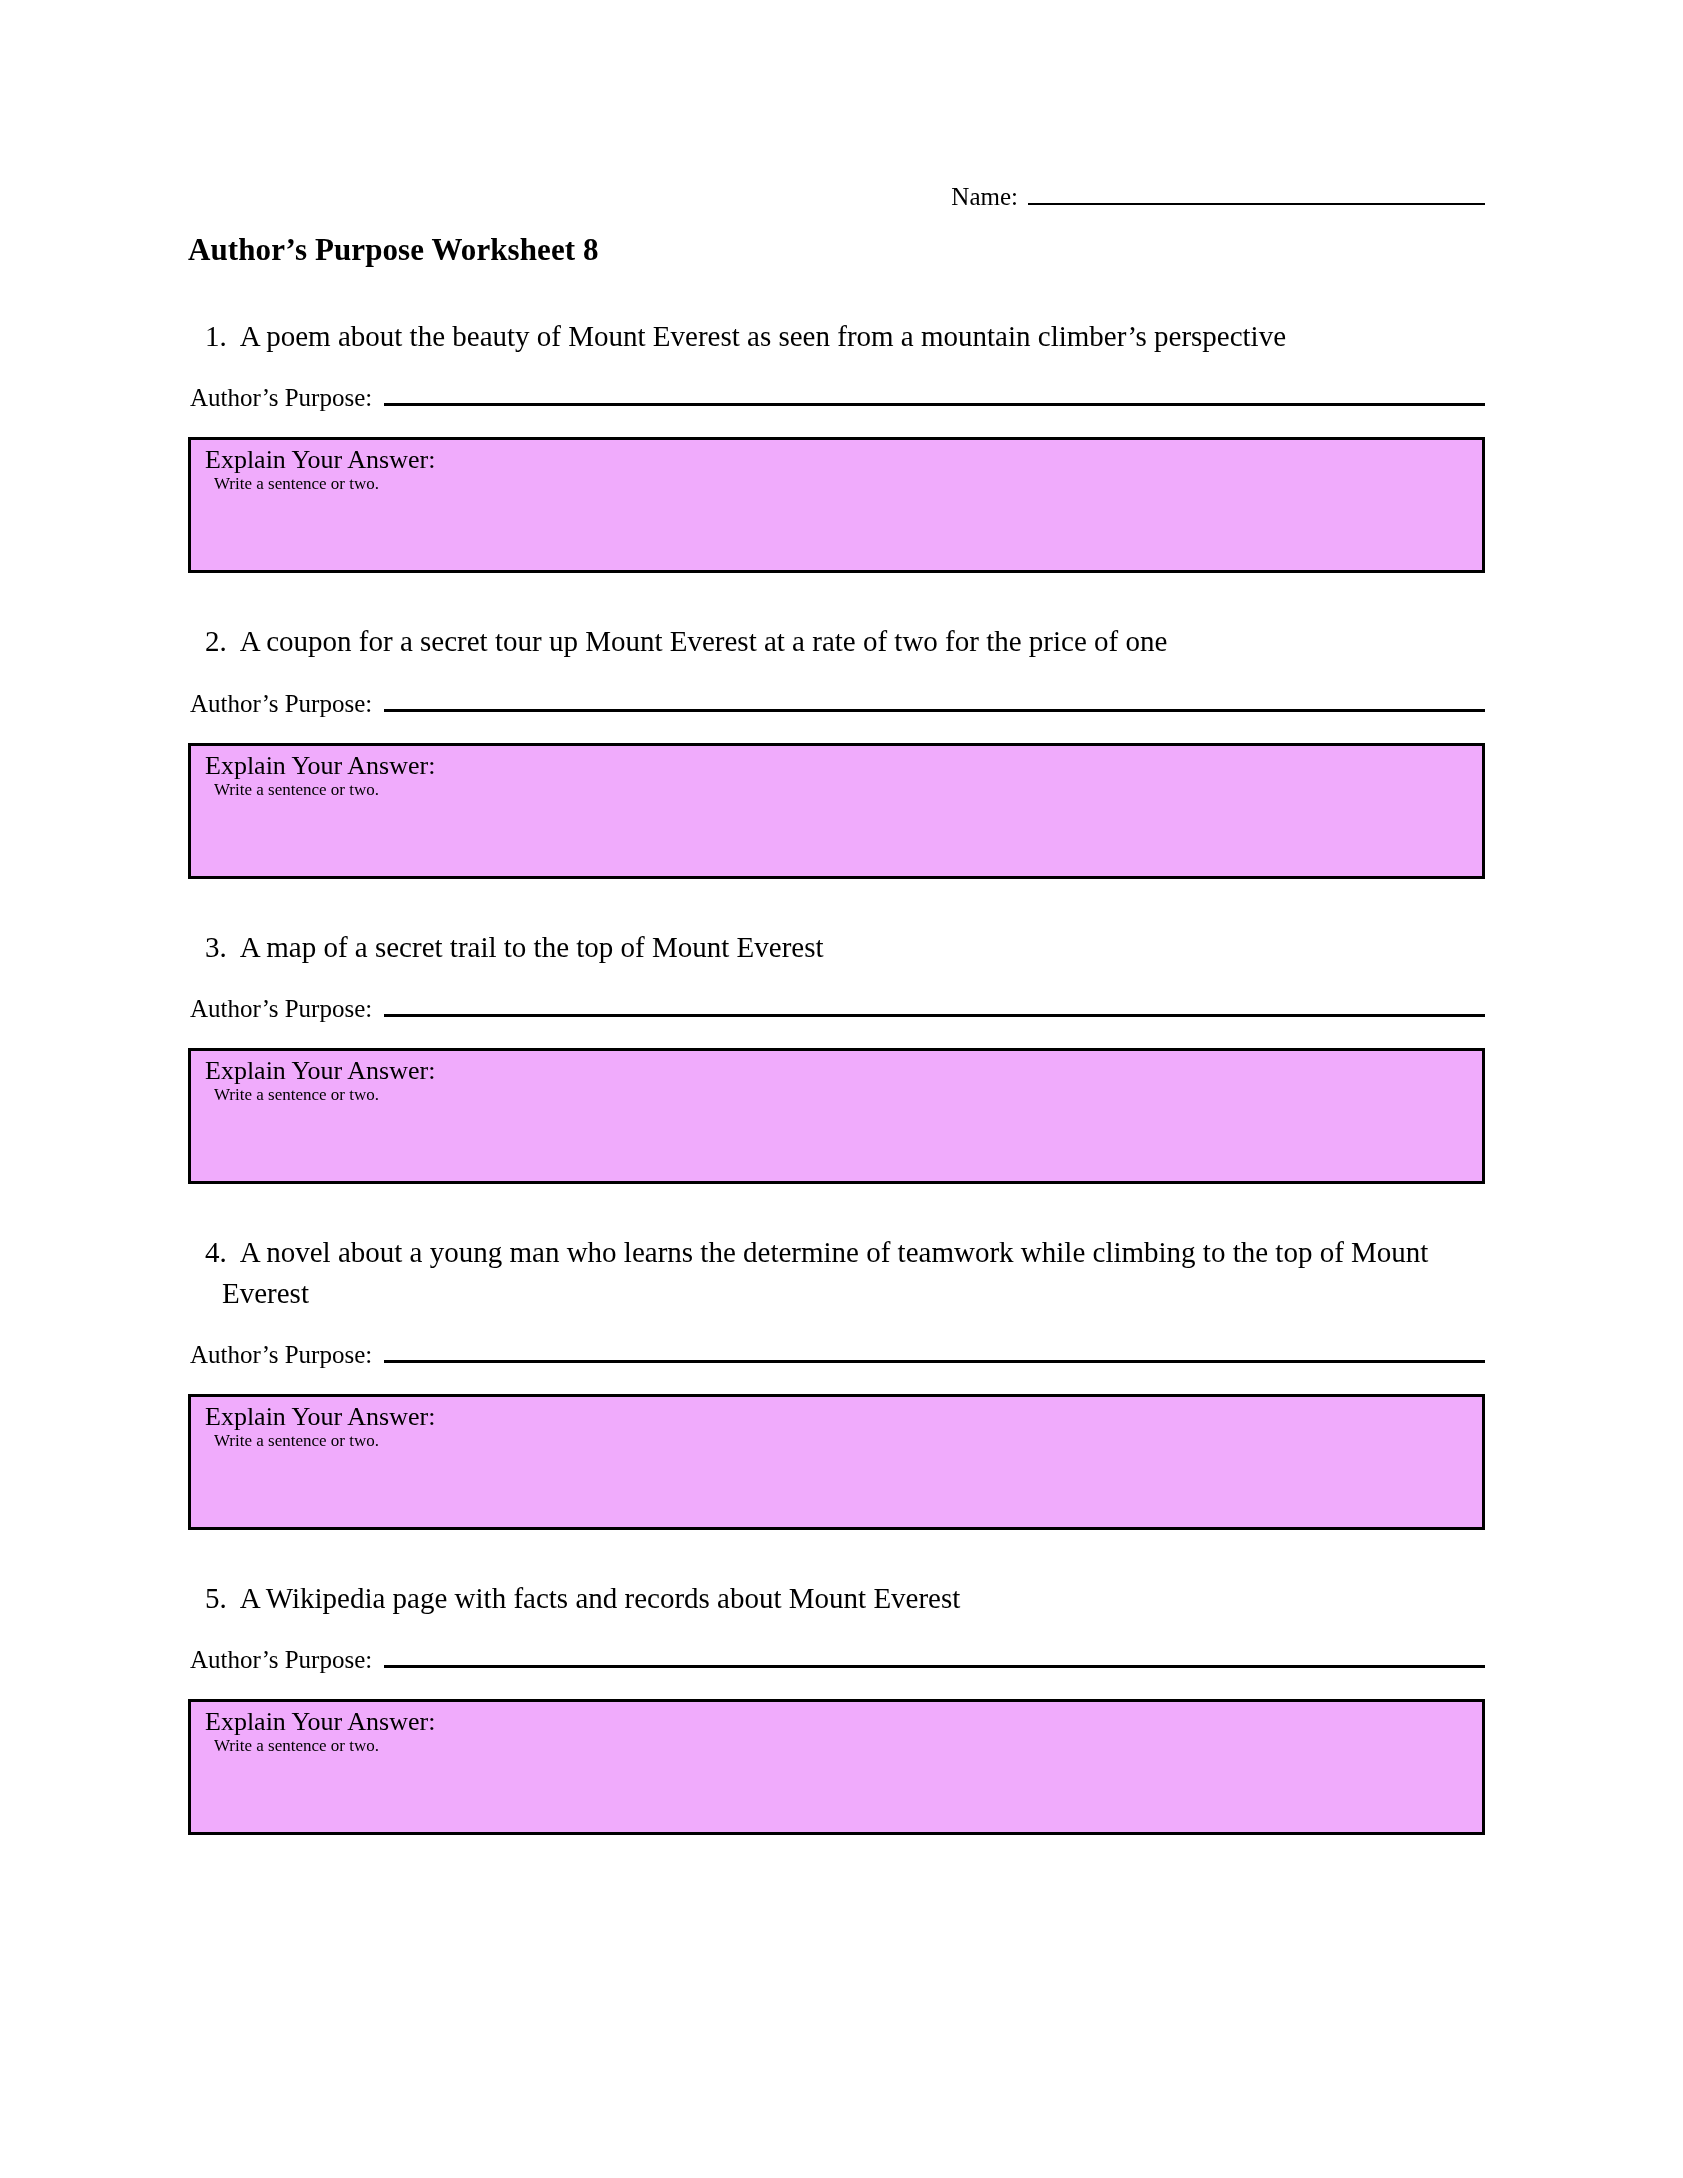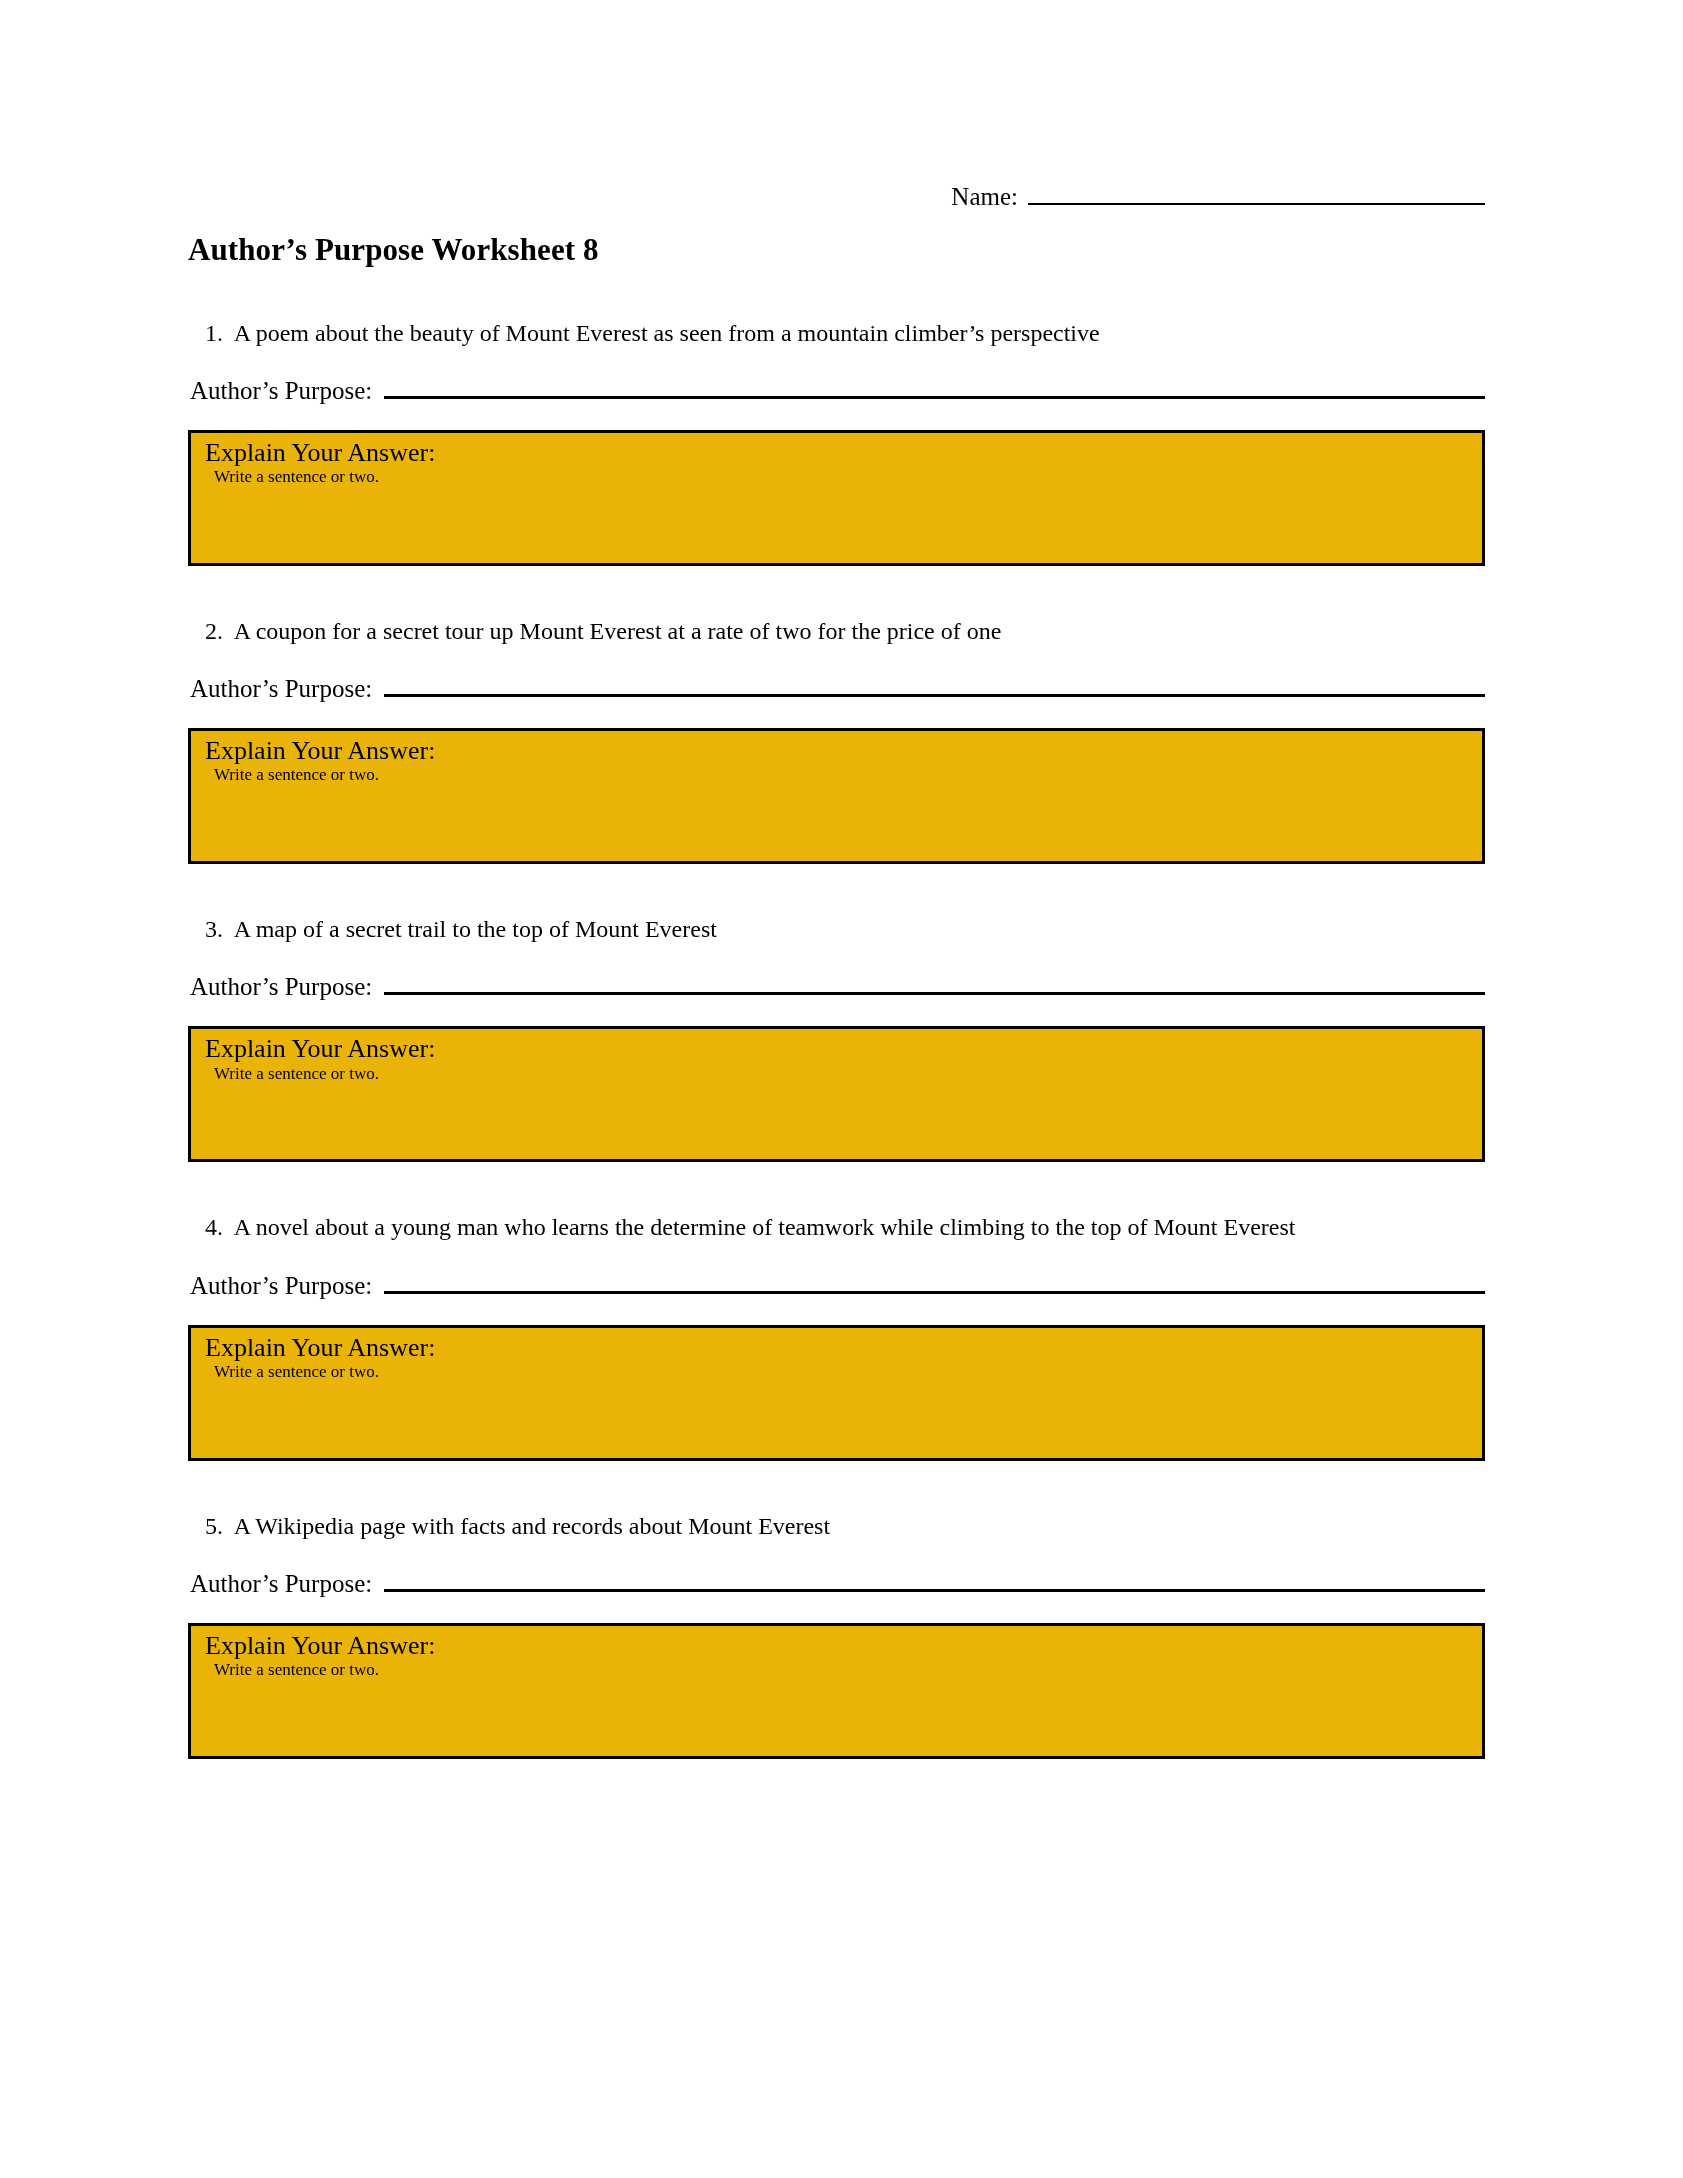--- a/index.html
+++ b/index.html
@@ -64,21 +64,21 @@
     margin: 25px 0 0 0;
     text-align: left;
   }
   .directions b { font-weight: bold; }
 
   
   .item {
     margin-top: 48px;
   }
   .item-text {
-    font-size: 24px;
+    font-size: 29px;
     line-height: 1.42;
     padding-left: 17px;
     text-indent: -17px;
     margin-left: 17px;
   }
   .purpose-row {
     display: flex;
     align-items: baseline;
     margin-top: 28px;
     padding-left: 2px;
@@ -97,21 +97,21 @@
   }
 
   .answer-box {
     margin-top: 27px;
     margin-left: 0px;
     width: 1297px;
     height: 136px;
     border: 3px solid #000;
     box-sizing: border-box;
     padding: 6px 0 0 14px;
-    background: #eab308;
+    background: #f0abfc;
   }
   .answer-title {
     font-size: 26px;
     line-height: 1.08;
     margin: 0;
   }
   .answer-sub {
     font-size: 17px;
     line-height: 1.1;
     margin: 1px 0 0 9px;

